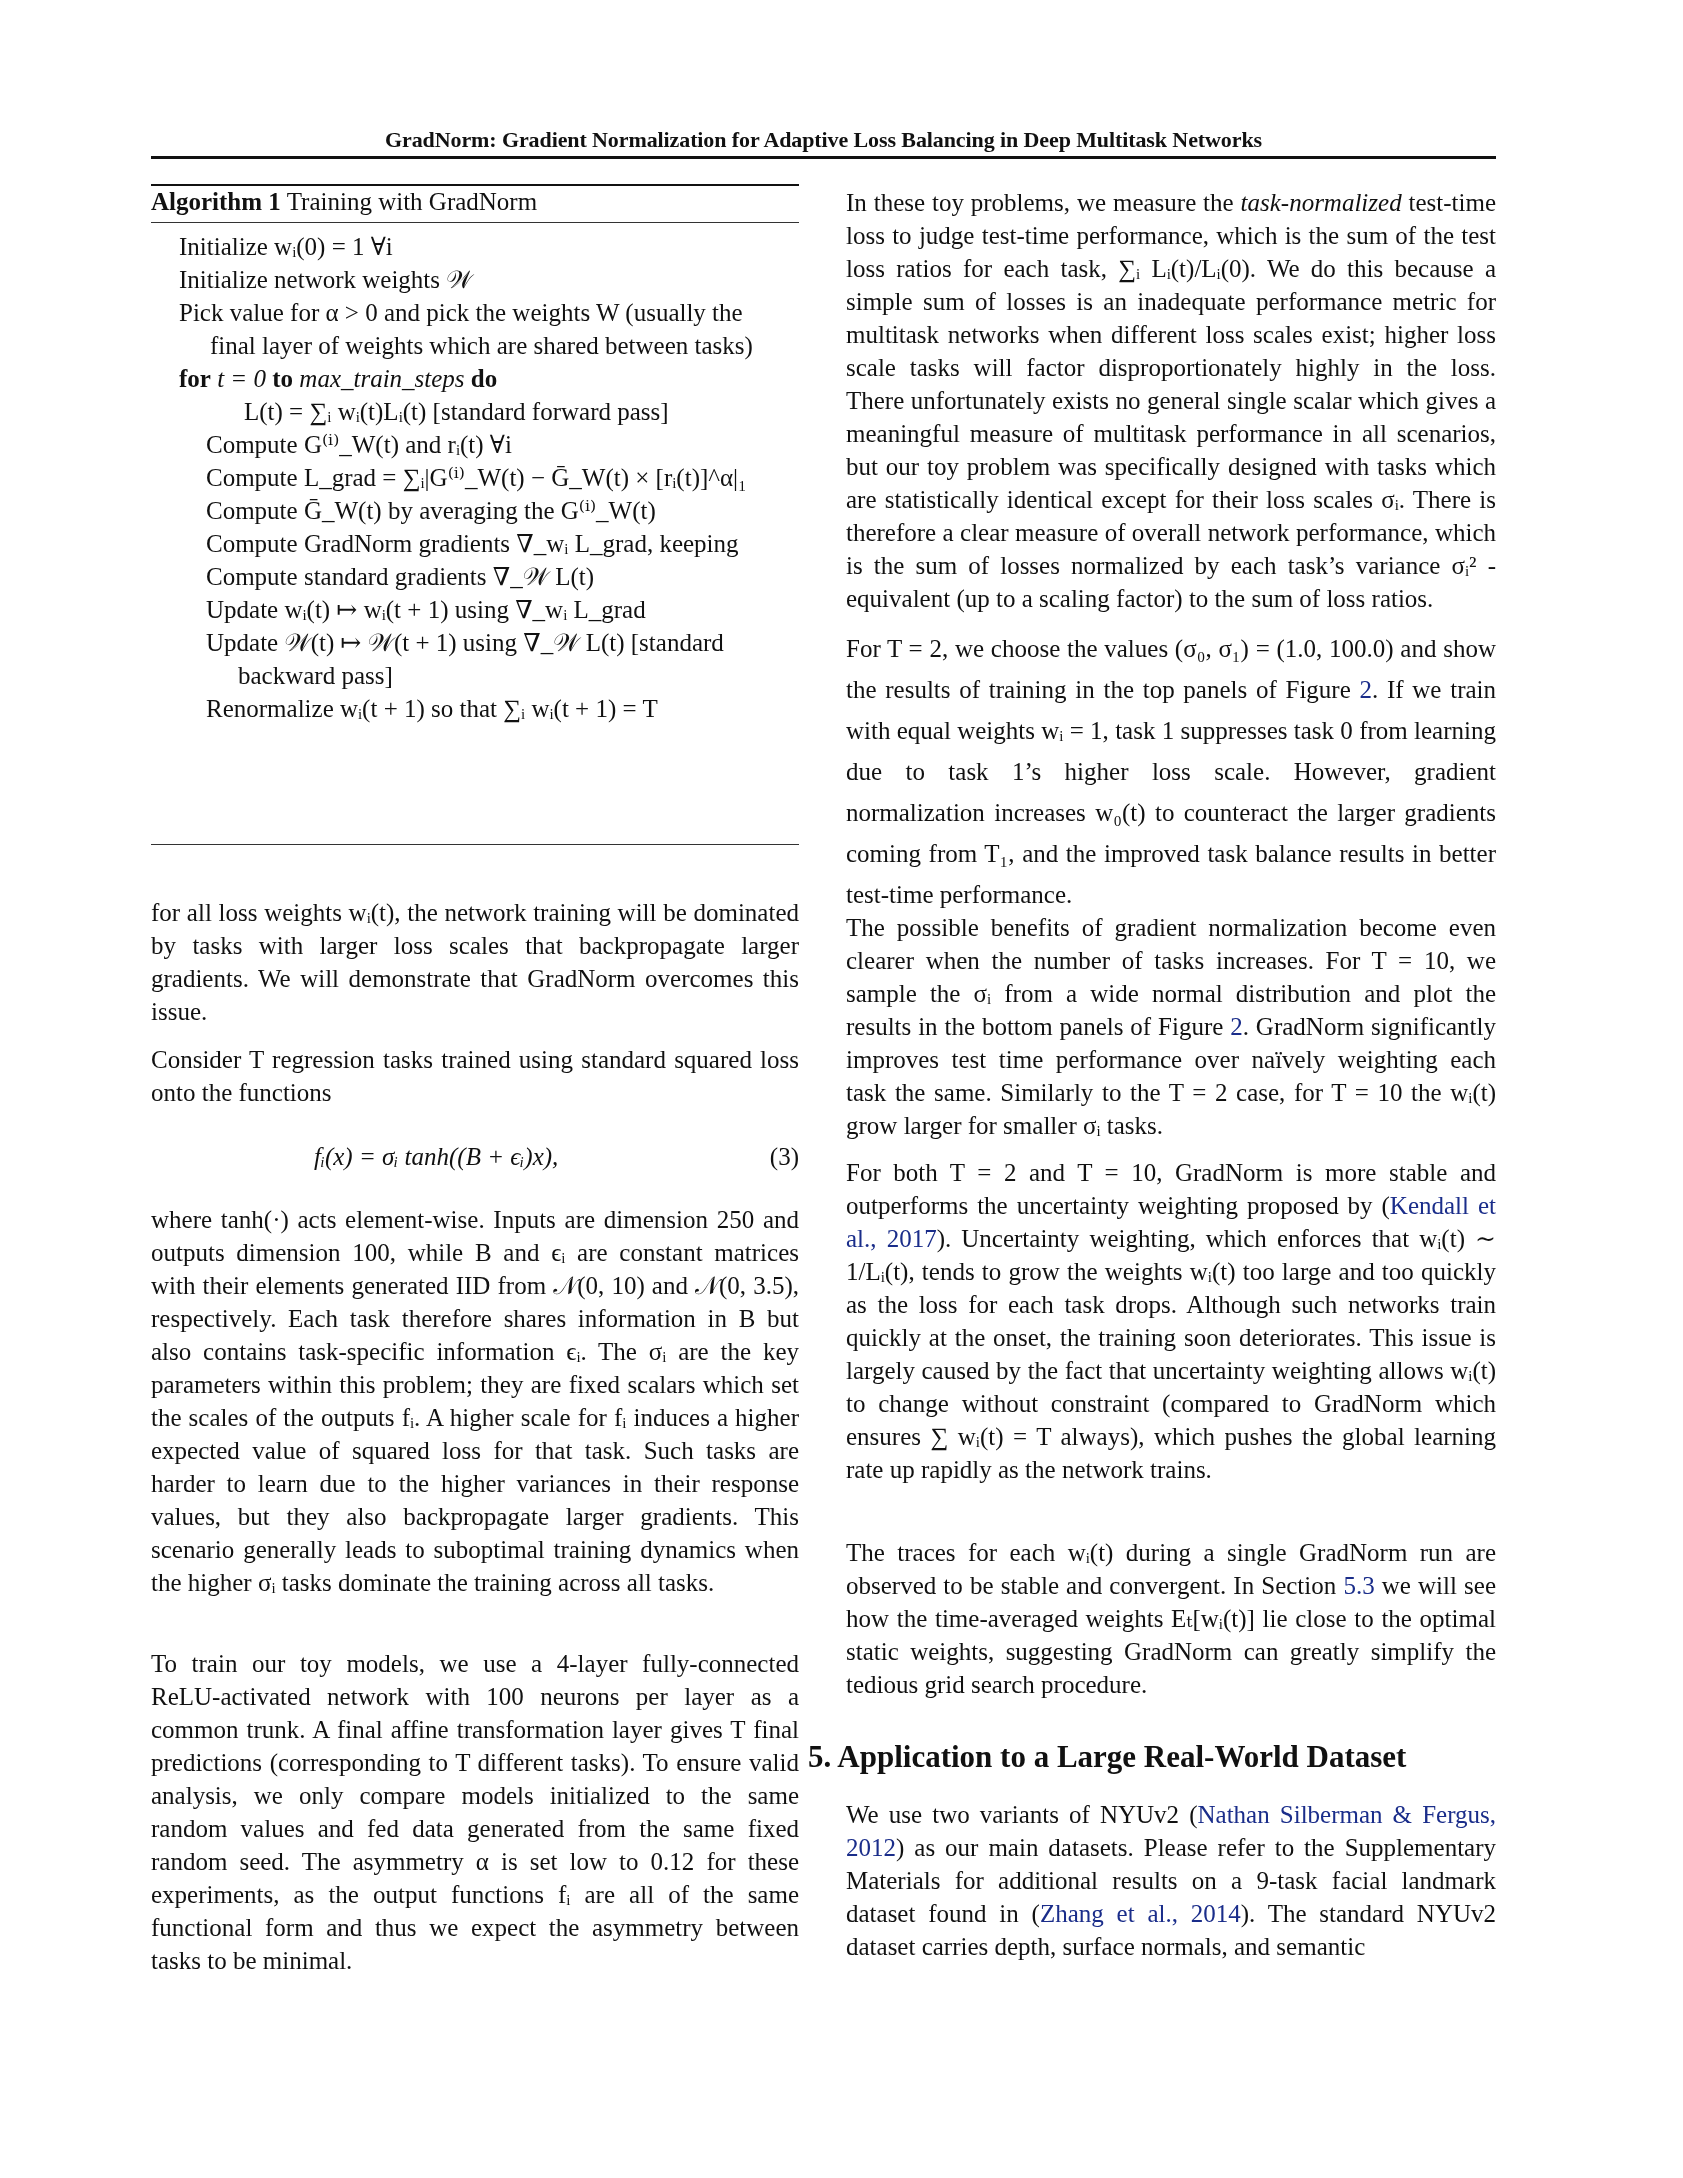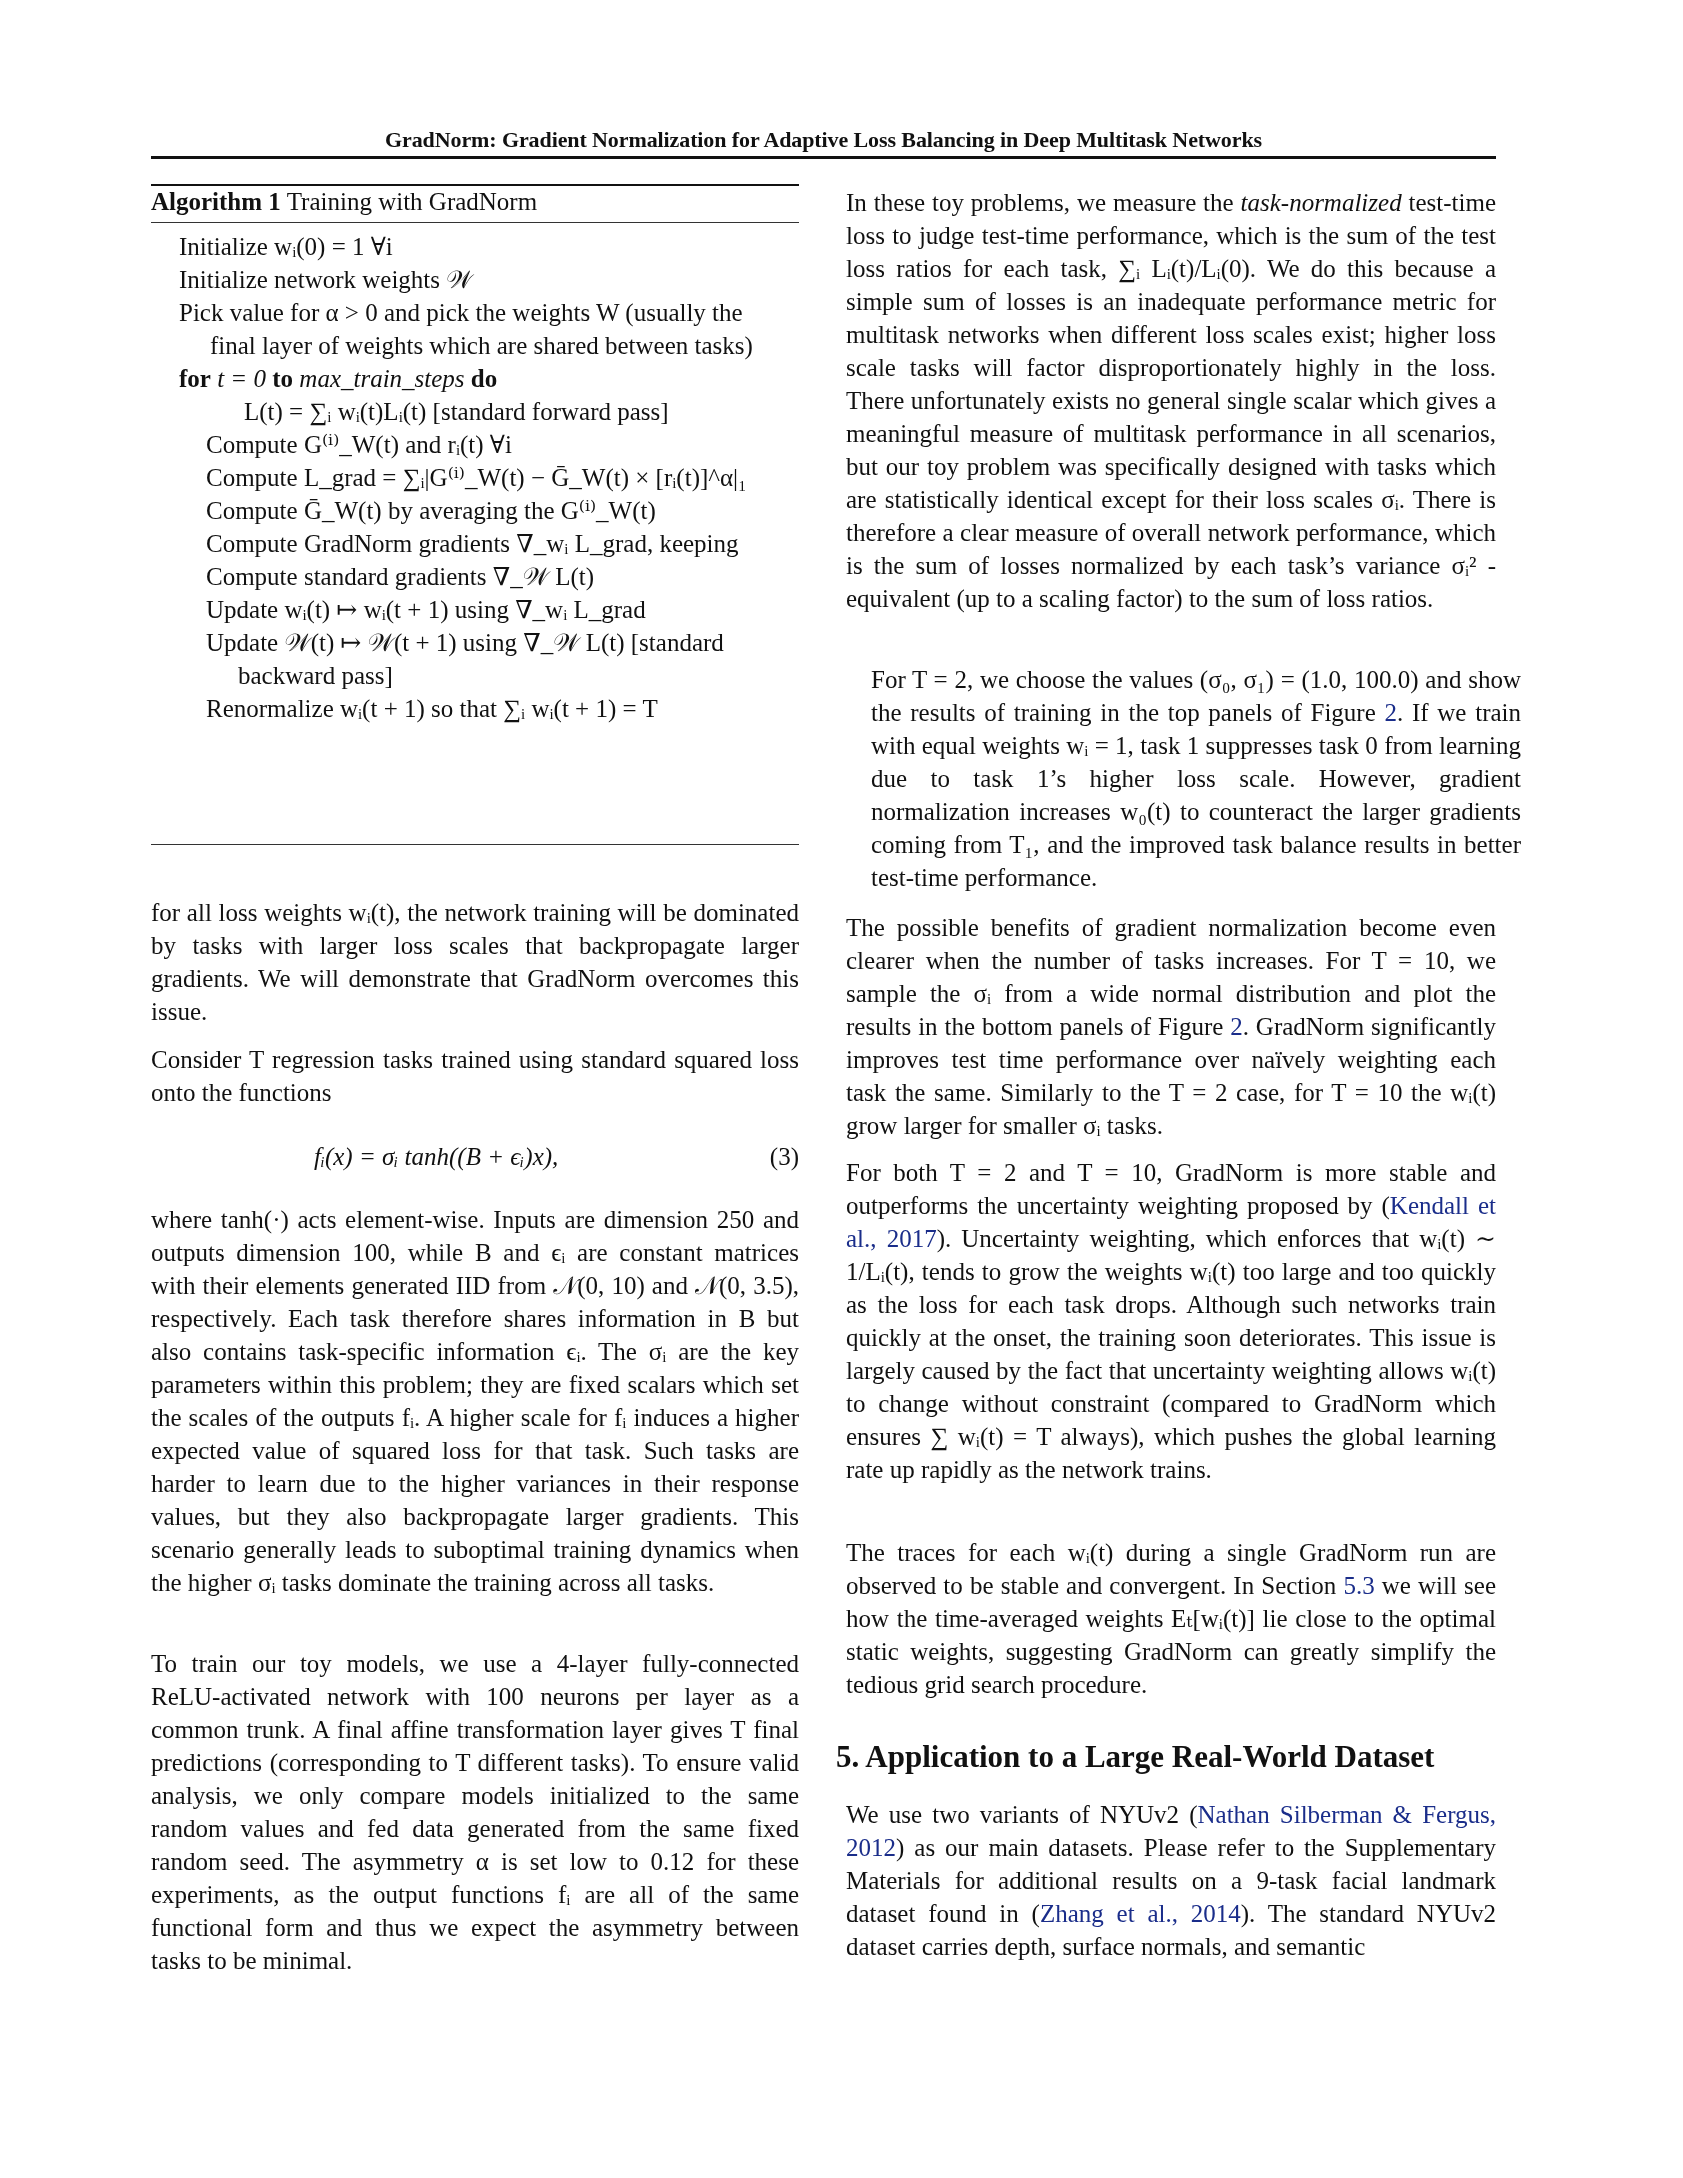--- a/index.html
+++ b/index.html
@@ -30,21 +30,21 @@
   .ind3c { padding-left: 93px; }
   .kw { font-weight: bold; }
   .m { font-style: italic; }
   .p { text-align: justify; margin: 0; hyphens: manual; }
   .para { position: absolute; }
   .eq-row { position: absolute; left: 151px; width: 648px; top: 1143px; height: 34px; font-size: 25px; }
   .eq-body { position: absolute; left: 163px; top: 0; font-style: italic; }
   .eq-num { position: absolute; right: 0; top: 0; }
   .link { color: #1a2d8a; }
   .section-heading {
-    position: absolute; left: 836px; top: 1737px; font-size: 31px; font-weight: bold; line-height: 40px;
+    position: absolute; left: 808px; top: 1737px; font-size: 31px; font-weight: bold; line-height: 40px;
   }
 </style>
 </head>
 <body>
 
 <div class="running-head">GradNorm: Gradient Normalization for Adaptive Loss Balancing in Deep Multitask Networks</div>
 <div class="head-rule"></div>
 
 <div>
   <div class="algo-top-rule"></div>
@@ -87,21 +87,21 @@
   <span class="eq-num">(3)</span>
 </div>
 
 <p class="p para" style="left:151px; width:648px; top:1203px; font-size:25px; line-height:33px;">where tanh(·) acts element-wise. Inputs are dimension 250 and outputs dimension 100, while B and ϵᵢ are constant matrices with their elements generated IID from 𝒩(0, 10) and 𝒩(0, 3.5), respectively. Each task therefore shares information in B but also contains task-specific information ϵᵢ. The σᵢ are the key parameters within this problem; they are fixed scalars which set the scales of the outputs fᵢ. A higher scale for fᵢ induces a higher expected value of squared loss for that task. Such tasks are harder to learn due to the higher variances in their response values, but they also backpropagate larger gradients. This scenario generally leads to suboptimal training dynamics when the higher σᵢ tasks dominate the training across all tasks.</p>
 <p class="p para" style="left:151px; width:648px; top:1647px; font-size:25px; line-height:33px;">To train our toy models, we use a 4-layer fully-connected ReLU-activated network with 100 neurons per layer as a common trunk. A final affine transformation layer gives T final predictions (corresponding to T different tasks). To ensure valid analysis, we only compare models initialized to the same random values and fed data generated from the same fixed random seed. The asymmetry α is set low to 0.12 for these experiments, as the output functions fᵢ are all of the same functional form and thus we expect the asymmetry between tasks to be minimal.</p>
 
 <p class="p para" style="left:846px; width:650px; top:186px; font-size:25px; line-height:33px;">
   <span>In these toy problems, we measure the </span><i>task-normalized</i><span> test-time loss to judge test-time performance, which is the sum of the test loss ratios for each task, ∑ᵢ Lᵢ(t)/Lᵢ(0). We do this because a simple sum of losses is an inadequate performance metric for multitask networks when different loss scales exist; higher loss scale tasks will factor disproportionately highly in the loss. There unfortunately exists no general single scalar which gives a meaningful measure of multitask performance in all scenarios, but our toy problem was specifically designed with tasks which are statistically identical except for their loss scales σᵢ. There is therefore a clear measure of overall network performance, which is the sum of losses normalized by each task’s variance σᵢ² - equivalent (up to a scaling factor) to the sum of loss ratios.</span>
 </p>
 
-<p class="p para" style="left:846px; width:650px; top:663px; font-size:25px; line-height:33px;margin-left:25px;">
+<p class="p para" style="left:846px; width:650px; top:628px; font-size:25px; line-height:41px;">
   <span>For T = 2, we choose the values (σ₀, σ₁) = (1.0, 100.0) and show the results of training in the top panels of Figure </span><span class="link">2</span><span>. If we train with equal weights wᵢ = 1, task 1 suppresses task 0 from learning due to task 1’s higher loss scale. However, gradient normalization increases w₀(t) to counteract the larger gradients coming from T₁, and the improved task balance results in better test-time performance.</span>
 </p>
 
 <p class="p para" style="left:846px; width:650px; top:911px; font-size:25px; line-height:33px;">
   <span>The possible benefits of gradient normalization become even clearer when the number of tasks increases. For T = 10, we sample the σᵢ from a wide normal distribution and plot the results in the bottom panels of Figure </span><span class="link">2</span><span>. GradNorm significantly improves test time performance over naïvely weighting each task the same. Similarly to the T = 2 case, for T = 10 the wᵢ(t) grow larger for smaller σᵢ tasks.</span>
 </p>
 
 <p class="p para" style="left:846px; width:650px; top:1156px; font-size:25px; line-height:33px;">
   <span>For both T = 2 and T = 10, GradNorm is more stable and outperforms the uncertainty weighting proposed by (</span><span class="link">Kendall et al., 2017</span><span>). Uncertainty weighting, which enforces that wᵢ(t) ∼ 1/Lᵢ(t), tends to grow the weights wᵢ(t) too large and too quickly as the loss for each task drops. Although such networks train quickly at the onset, the training soon deteriorates. This issue is largely caused by the fact that uncertainty weighting allows wᵢ(t) to change without constraint (compared to GradNorm which ensures ∑ wᵢ(t) = T always), which pushes the global learning rate up rapidly as the network trains.</span>
 </p>

